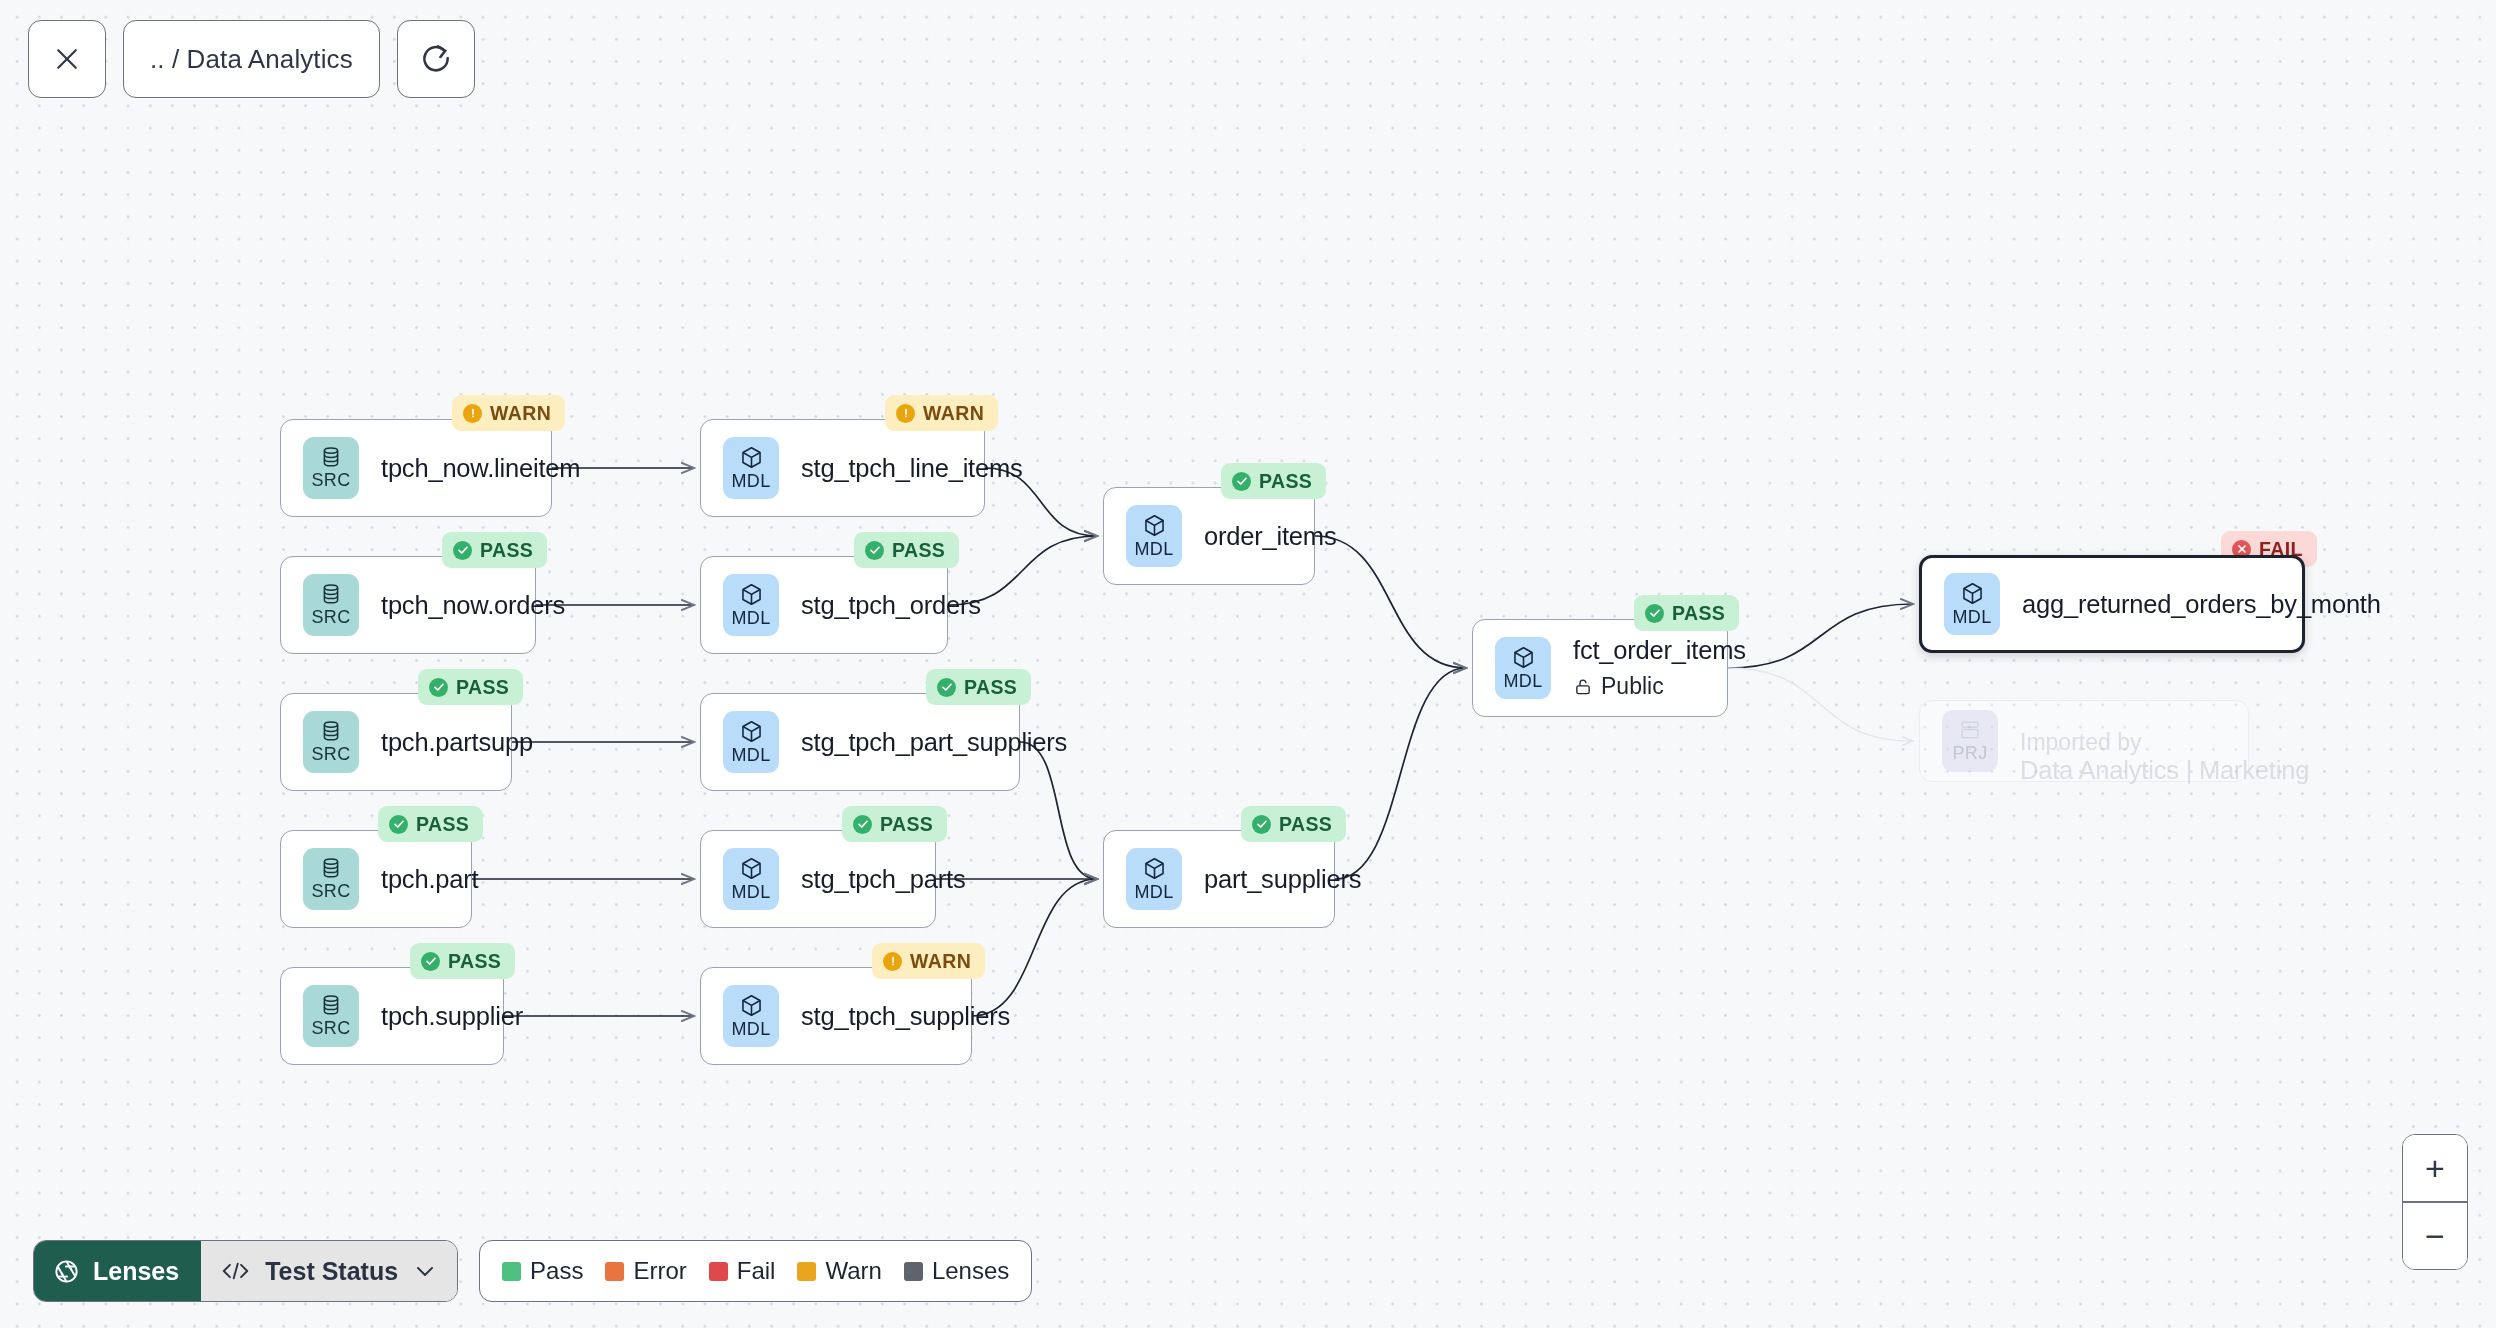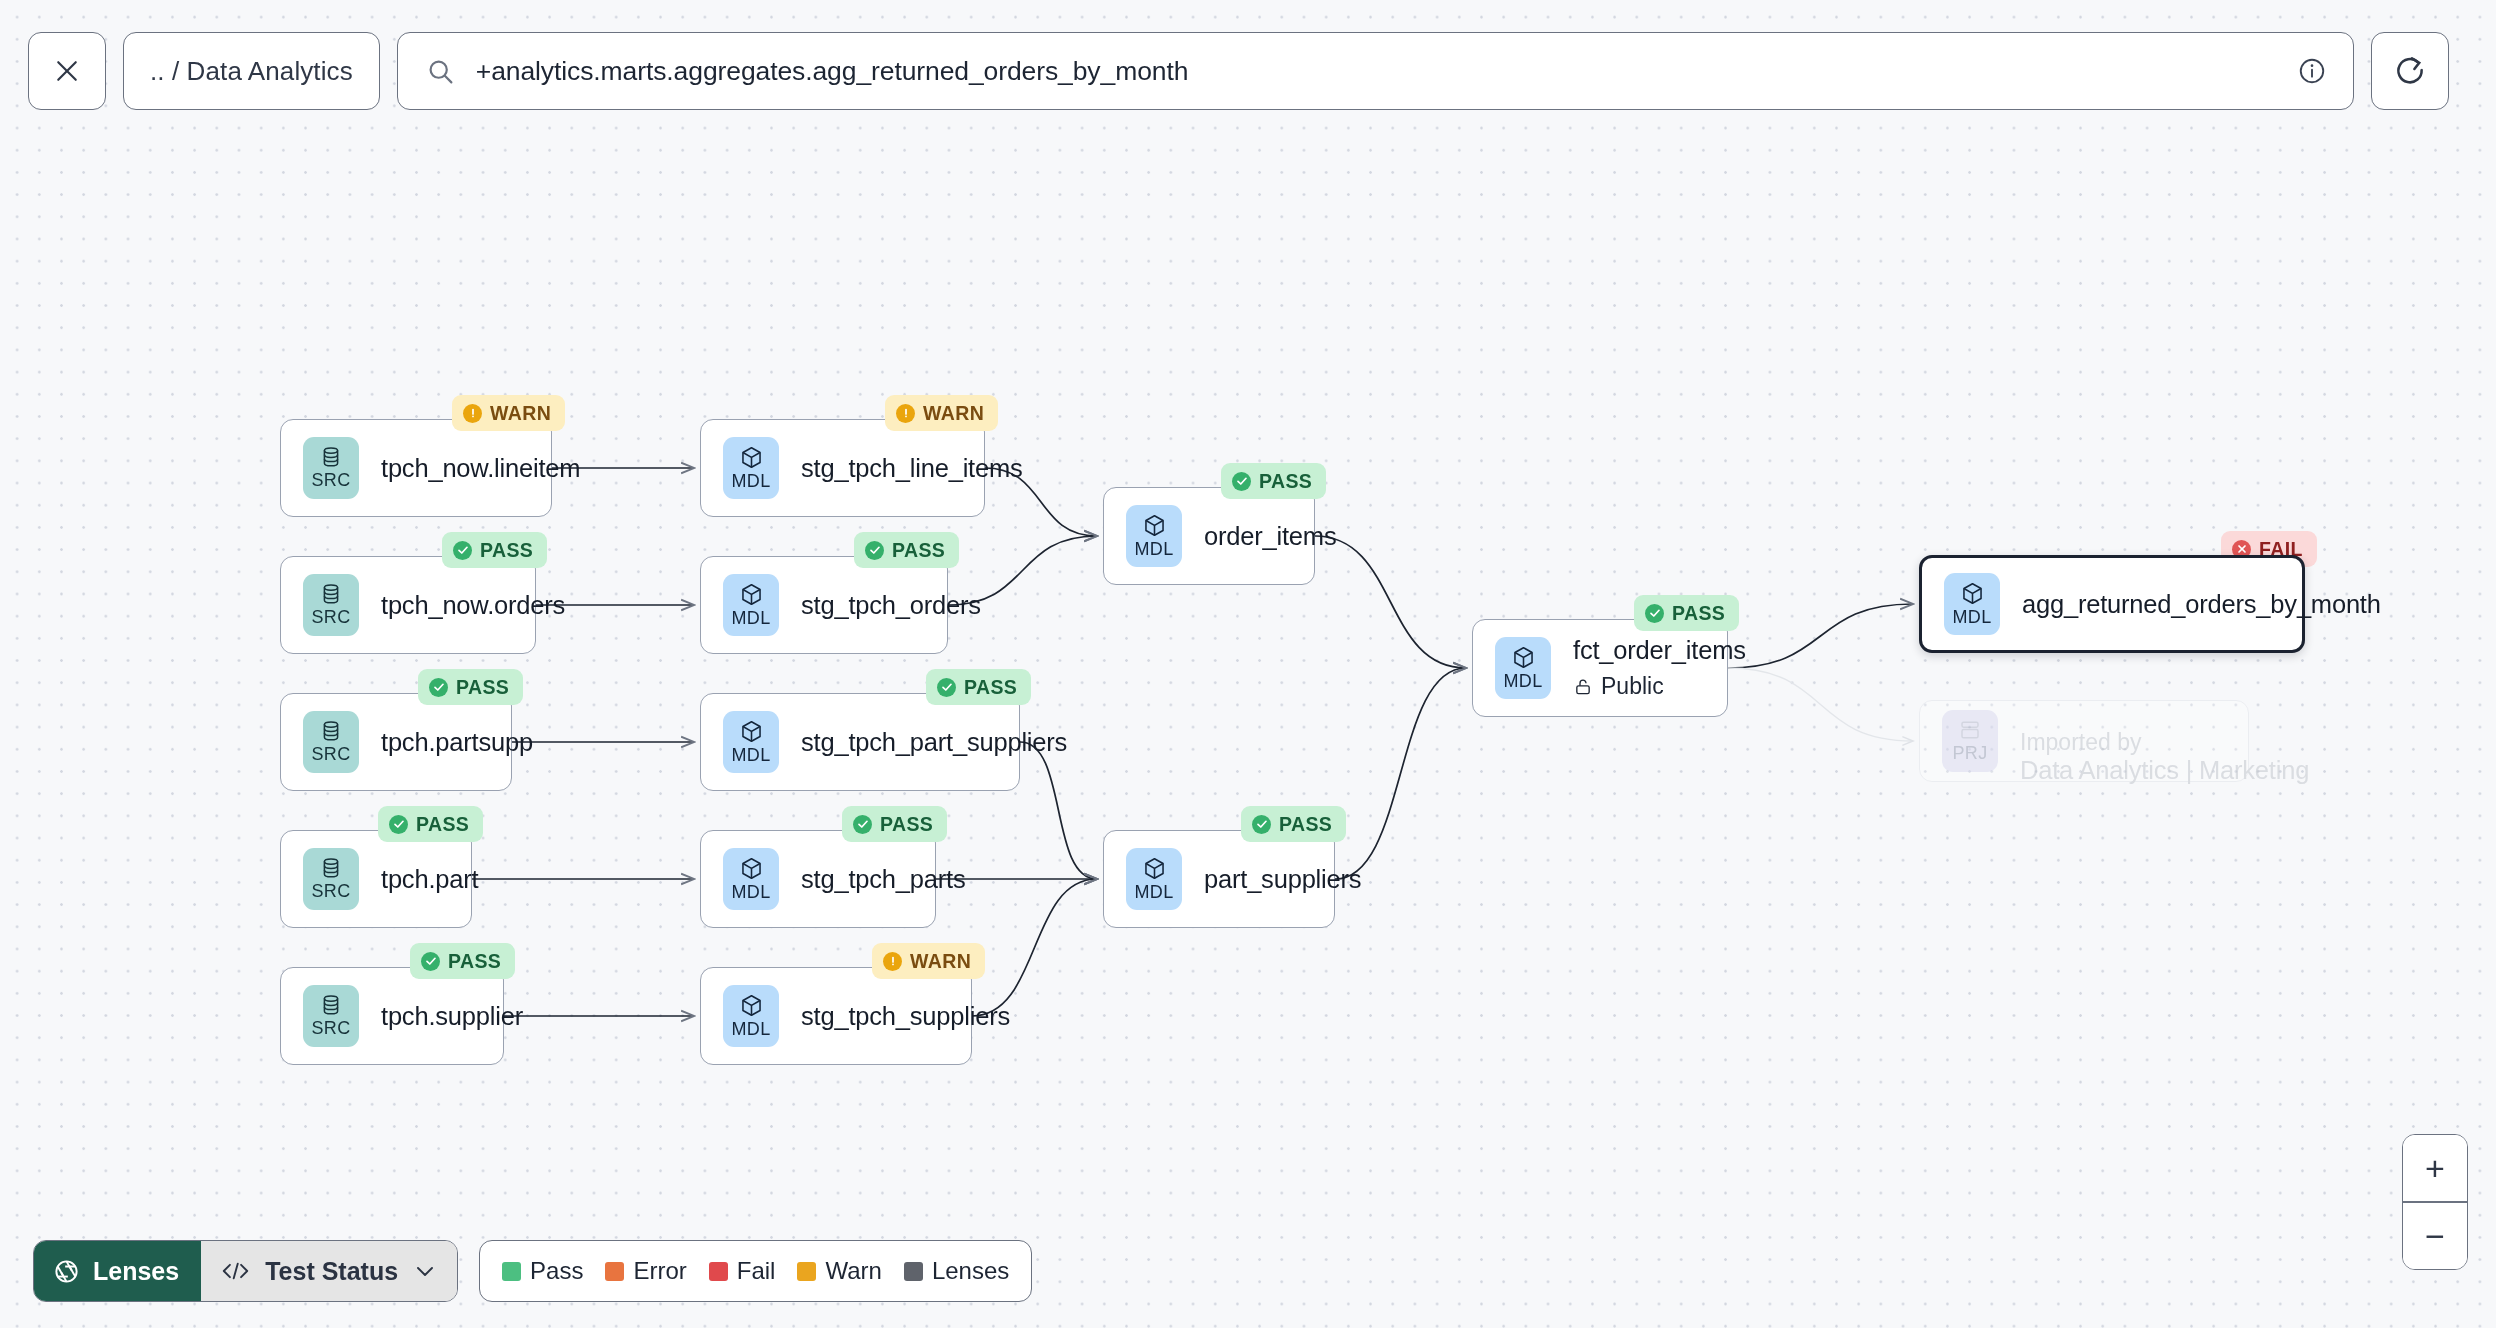--- a/index.html
+++ b/index.html
@@ -20,21 +20,21 @@
     height: 1328px;
     background-color: #f7f8fa;
     background-image: radial-gradient(circle, #d3d7e0 1.3px, transparent 1.4px);
     background-size: 22.2px 22.2px;
     background-position: 6px 6px;
   }
 
   
   .topbar {
     position: absolute;
-    top: 12px; left: 0;
+    top: 0; left: 0;
     width: 2477px;
     height: 118px;
     display: flex;
     align-items: center;
     padding: 0 28px;
     gap: 17px;
     z-index: 40;
   }
 
   .tb-btn {
@@ -287,36 +287,20 @@
           <line x1="5" y1="5" x2="19" y2="19"></line>
             <line x1="19" y1="5" x2="5" y2="19"></line>
         </svg>
       </span>
     </div>
 
     <div class="tb-btn tb-breadcrumb">
       <span>.. / Data Analytics</span>
     </div>
 
-    <div class="tb-search">
-      <span class="icon">
-        <svg width="29" height="29" viewBox="0 0 24 24" fill="none" stroke="#6b7280" stroke-width="1.8" stroke-linecap="round">
-          <circle cx="10.5" cy="10.5" r="6.7"></circle>
-            <line x1="15.6" y1="15.6" x2="21" y2="21"></line>
-        </svg>
-      </span>
-      <span class="q" title="Search lineage">+analytics.marts.aggregates.agg_returned_orders_by_month</span>
-      <span class="icon">
-        <svg width="30" height="30" viewBox="0 0 24 24" fill="none" stroke="#3a4252" stroke-width="1.5">
-          <circle cx="12" cy="12" r="9"></circle>
-          <line x1="12" y1="11" x2="12" y2="16.5" stroke-linecap="round"></line>
-          <circle cx="12" cy="7.7" r="1.05" fill="#3a4252" stroke="none"></circle>
-        </svg>
-      </span>
-    </div>
 
     <div class="tb-btn tb-square">
       <span class="icon">
         <svg width="34" height="34" viewBox="0 0 24 24" fill="none" stroke="#2f3746" stroke-width="1.8" stroke-linecap="round">
           <path d="M20.2 11.4a8.2 8.2 0 1 1-2.6-5.6"></path>
           <polyline points="13.4,3.1 18.5,6.2 15.1,10.6"></polyline>
         </svg>
       </span>
     </div>
   </div>

